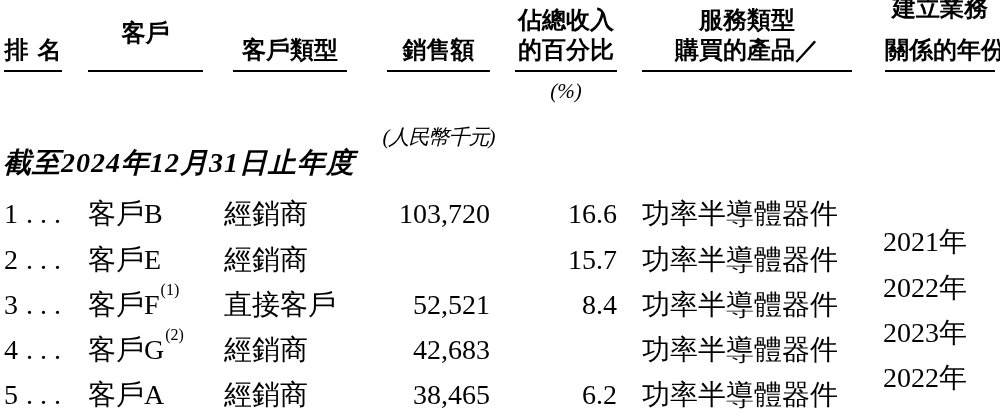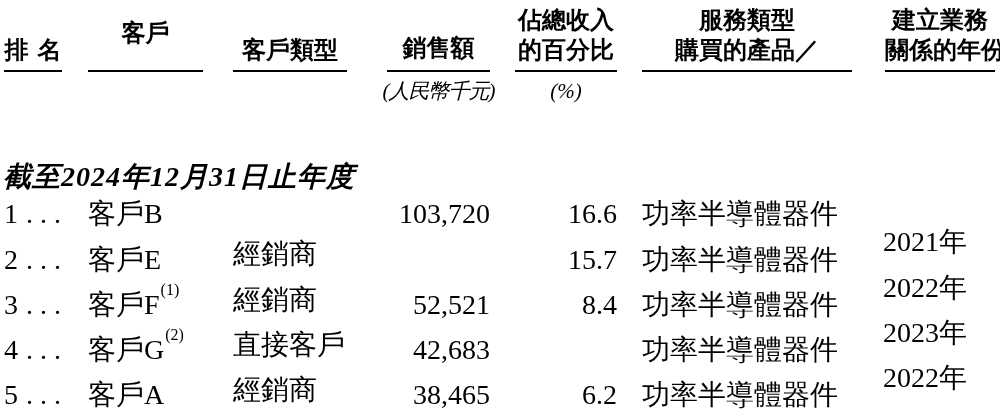--- a/index.html
+++ b/index.html
@@ -26,74 +26,73 @@
     text-align: center;
     font-family: "Liberation Sans", sans-serif;
     font-weight: bold;
     font-size: 24px;
     line-height: 30px;
     white-space: nowrap;
   }
   .c1 { left: 4px;   width: 58px;  }
   .c2 { left: 88px;  width: 115px; justify-content: center; }
   .c3 { left: 233px; width: 114px; }
-  .c4 { left: 387px; width: 103px; font-family: Liberation Mono, monospace; }
+  .c4 { left: 387px; width: 103px; }
   .c5 { left: 515px; width: 102px; }
   .c6 { left: 642px; width: 210px; }
-  .c7 { left: 885px; width: 110px; }
+  .c7 { left: 885px; width: 110px; gap: 12px; }
   .c1 .hline { letter-spacing: 9px; margin-right: -9px; }
 
   
   .sub {
     position: absolute;
     top: 78px;
     font-family: "Liberation Serif", serif;
     font-style: italic;
     font-size: 21px;
     line-height: 26px;
     text-align: center;
     white-space: nowrap;
   }
-  .sub-sales { left: 380px; width: 117px; letter-spacing: -1px; }
+  .sub-sales { left: 380px; width: 117px; letter-spacing: -1px; margin-top: 46px; }
   .sub-pct   { left: 515px; width: 102px; }
 
   
   .section-title {
     position: absolute;
     top: 147px;
     left: 3px;
     font-family: "Liberation Serif", serif;
     font-weight: bold;
     font-style: italic;
     font-size: 28px;
     line-height: 32px;
     letter-spacing: 1px;
     white-space: nowrap;
-    margin-top: 14px;
   }
 
   
   .trow {
     position: absolute;
     left: 0;
     width: 1000px;
     height: 30px;
     font-family: "Liberation Serif", serif;
     font-size: 28px;
     line-height: 30px;
   }
   .r1 { top: 199px; }
   .r2 { top: 245px; }
   .r3 { top: 290px; }
   .r4 { top: 335px; }
   .r5 { top: 380px; }
   .cell { position: absolute; top: 0; white-space: nowrap; }
   .dc1 { left: 4px; }
   .dc2 { left: 88px; }
-  .dc3 { left: 233px; margin-top: 40px; }
+  .dc3 { left: 224px; }
   .dc4 { left: 387px; width: 103px; text-align: right; }
   .dc5 { left: 515px; width: 102px; text-align: right; }
   .dc6 { left: 642px; }
   .dc7 { left: 883px; margin-top: 28px; }
   .dots { margin-left: 8px; }
   sup.note {
     font-size: 16px;
     line-height: 0;
     position: relative;
     top: -9px;

